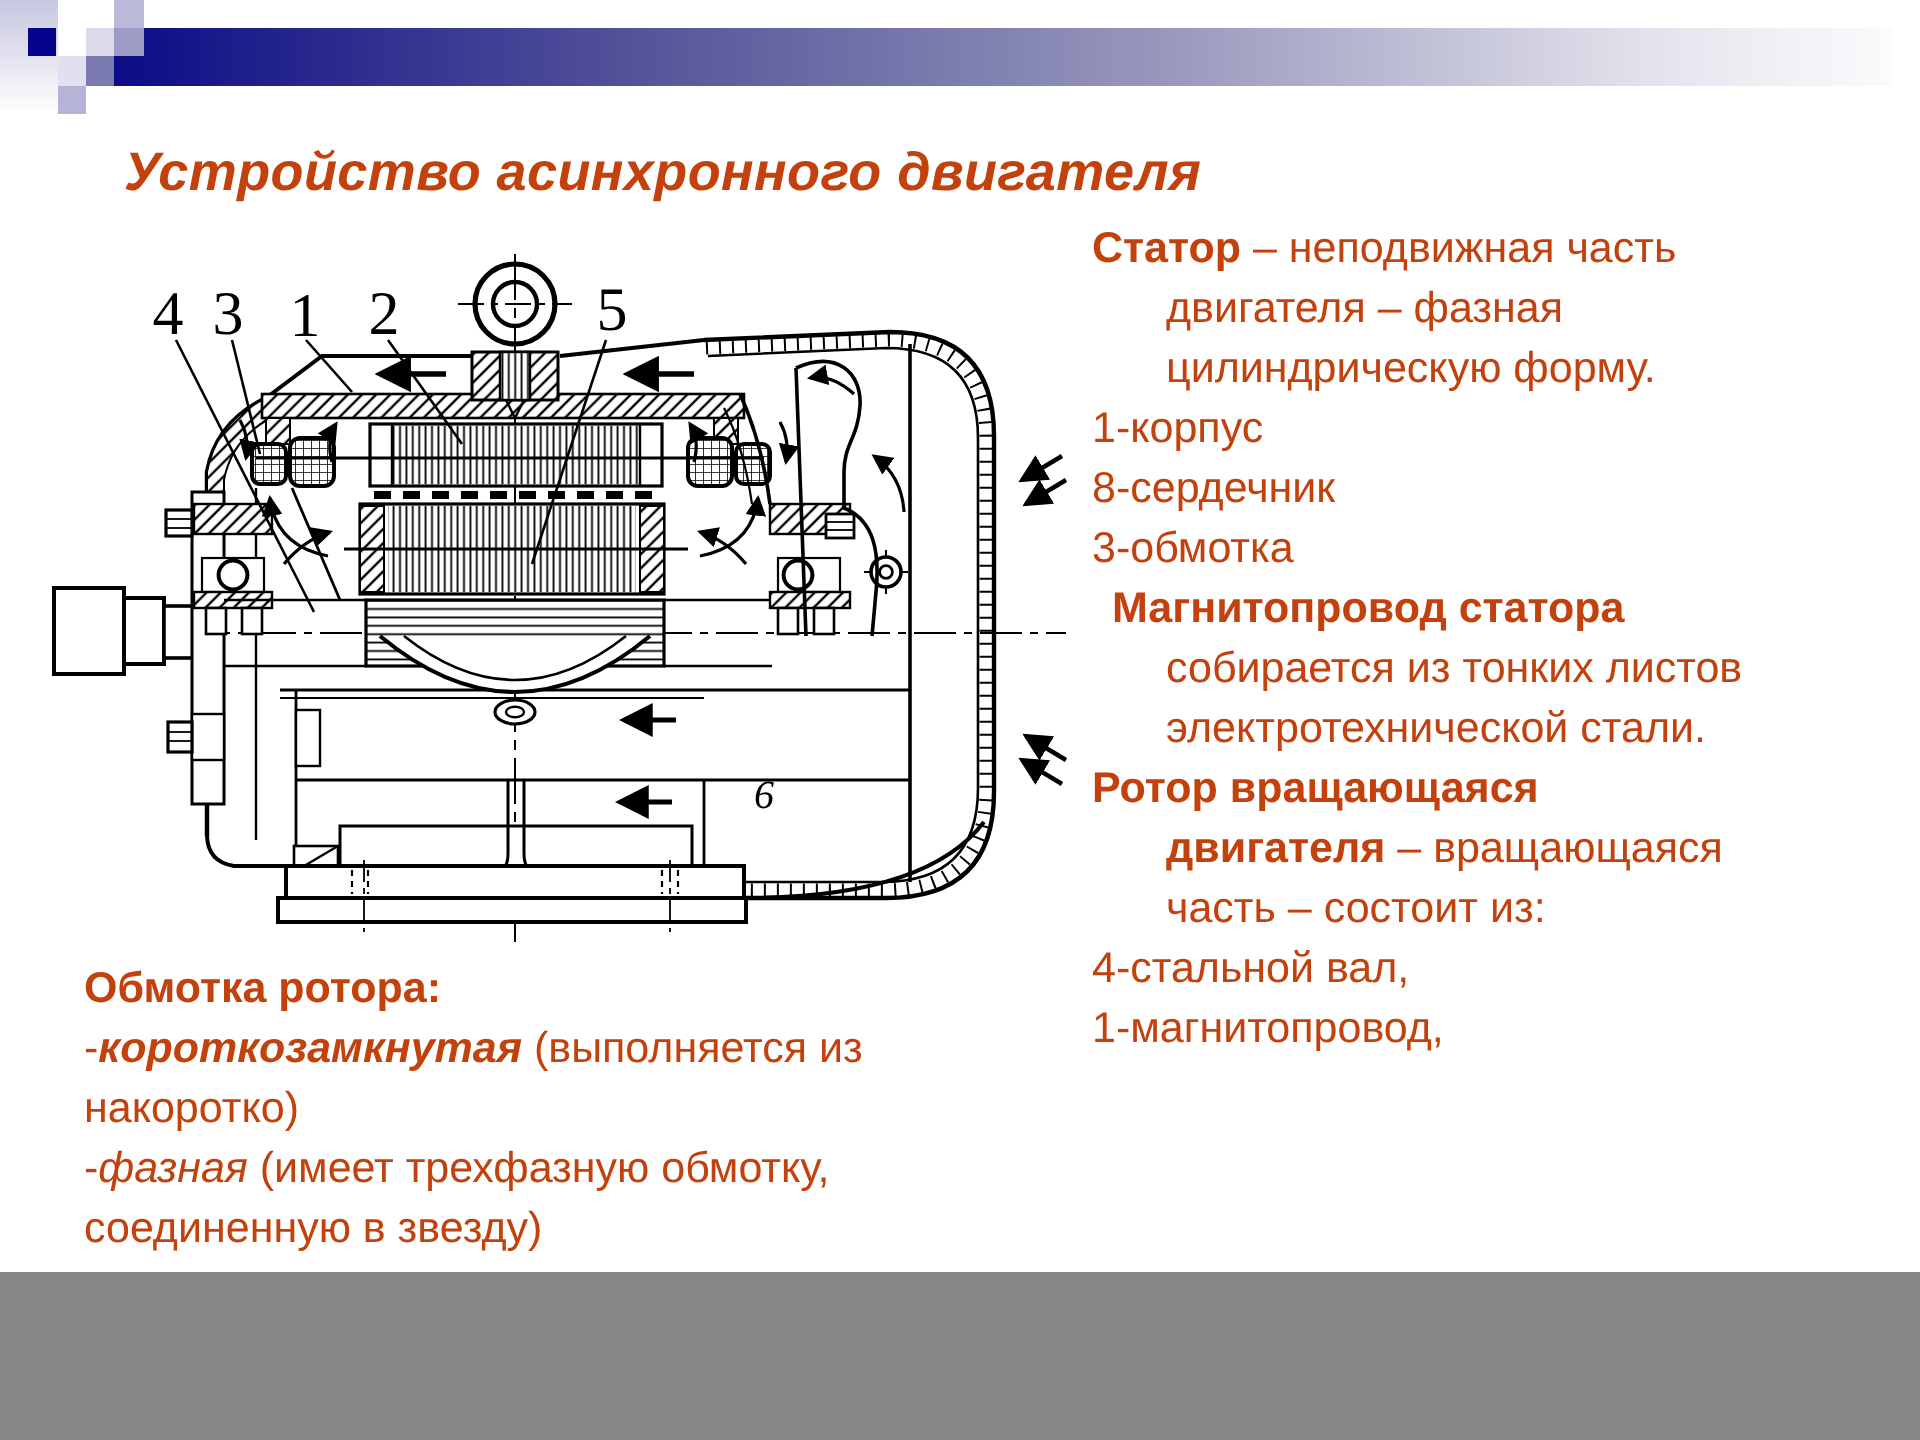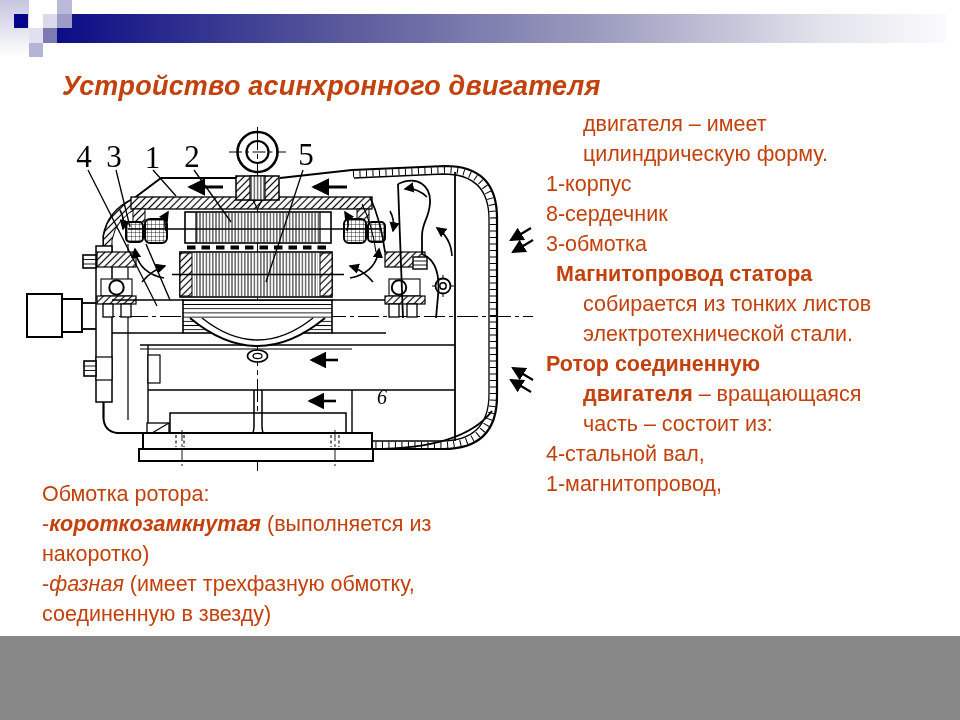--- a/index.html
+++ b/index.html
@@ -258,36 +258,37 @@
         <text x="152.5" y="168">1</text>
         <text x="192" y="167">2</text>
         <text x="306" y="165">5</text>
         <text x="382" y="404" font-size="20" font-style="italic">6</text>
       </g>
 
     </g>
   </svg>
 
   <div class="rcol">
-      <div class="tl ind"><span>двигателя – имеет</span></div>
+      <div class="tl"><span style="font-weight: bold;">Статор</span><span> – неподвижная часть</span></div>
+      <div class="tl ind"><span>двигателя – фазная</span></div>
       <div class="tl ind"><span>цилиндрическую форму.</span></div>
       <div class="tl"><span>1-корпус</span></div>
       <div class="tl"><span>8-сердечник</span></div>
       <div class="tl"><span>3-обмотка</span></div>
       <div class="tl"><span style="font-weight: bold; margin-left: 10px;">Магнитопровод статора</span></div>
       <div class="tl ind"><span>собирается из тонких листов</span></div>
       <div class="tl ind"><span>электротехнической стали.</span></div>
-      <div class="tl"><span style="font-weight: bold;">Ротор соединенную</span></div>
+      <div class="tl"><span style="font-weight: bold;">Ротор вращающаяся</span></div>
       <div class="tl ind"><span style="font-weight: bold;">двигателя</span><span> – вращающаяся</span></div>
       <div class="tl ind"><span>часть – состоит из:</span></div>
       <div class="tl"><span>4-стальной вал,</span></div>
       <div class="tl"><span>1-магнитопровод,</span></div>
     </div>
 
   <div class="bblock">
-      <div class="tl"><span style="font-weight: normal; margin-top: 16px;">Обмотка ротора:</span></div>
+      <div class="tl"><span style="font-weight: bold; margin-top: 16px;">Обмотка ротора:</span></div>
       <div class="tl"><span>-</span><span style="font-weight: bold; font-style: italic;">короткозамкнутая</span><span> (выполняется из</span></div>
       <div class="tl"><span>накоротко)</span></div>
       <div class="tl"><span>-</span><span style="font-weight: normal; font-style: italic;">фазная</span><span> (имеет трехфазную обмотку,</span></div>
       <div class="tl"><span>соединенную  в звезду)</span></div>
     </div>
 
 </div>
 
 </body></html>

